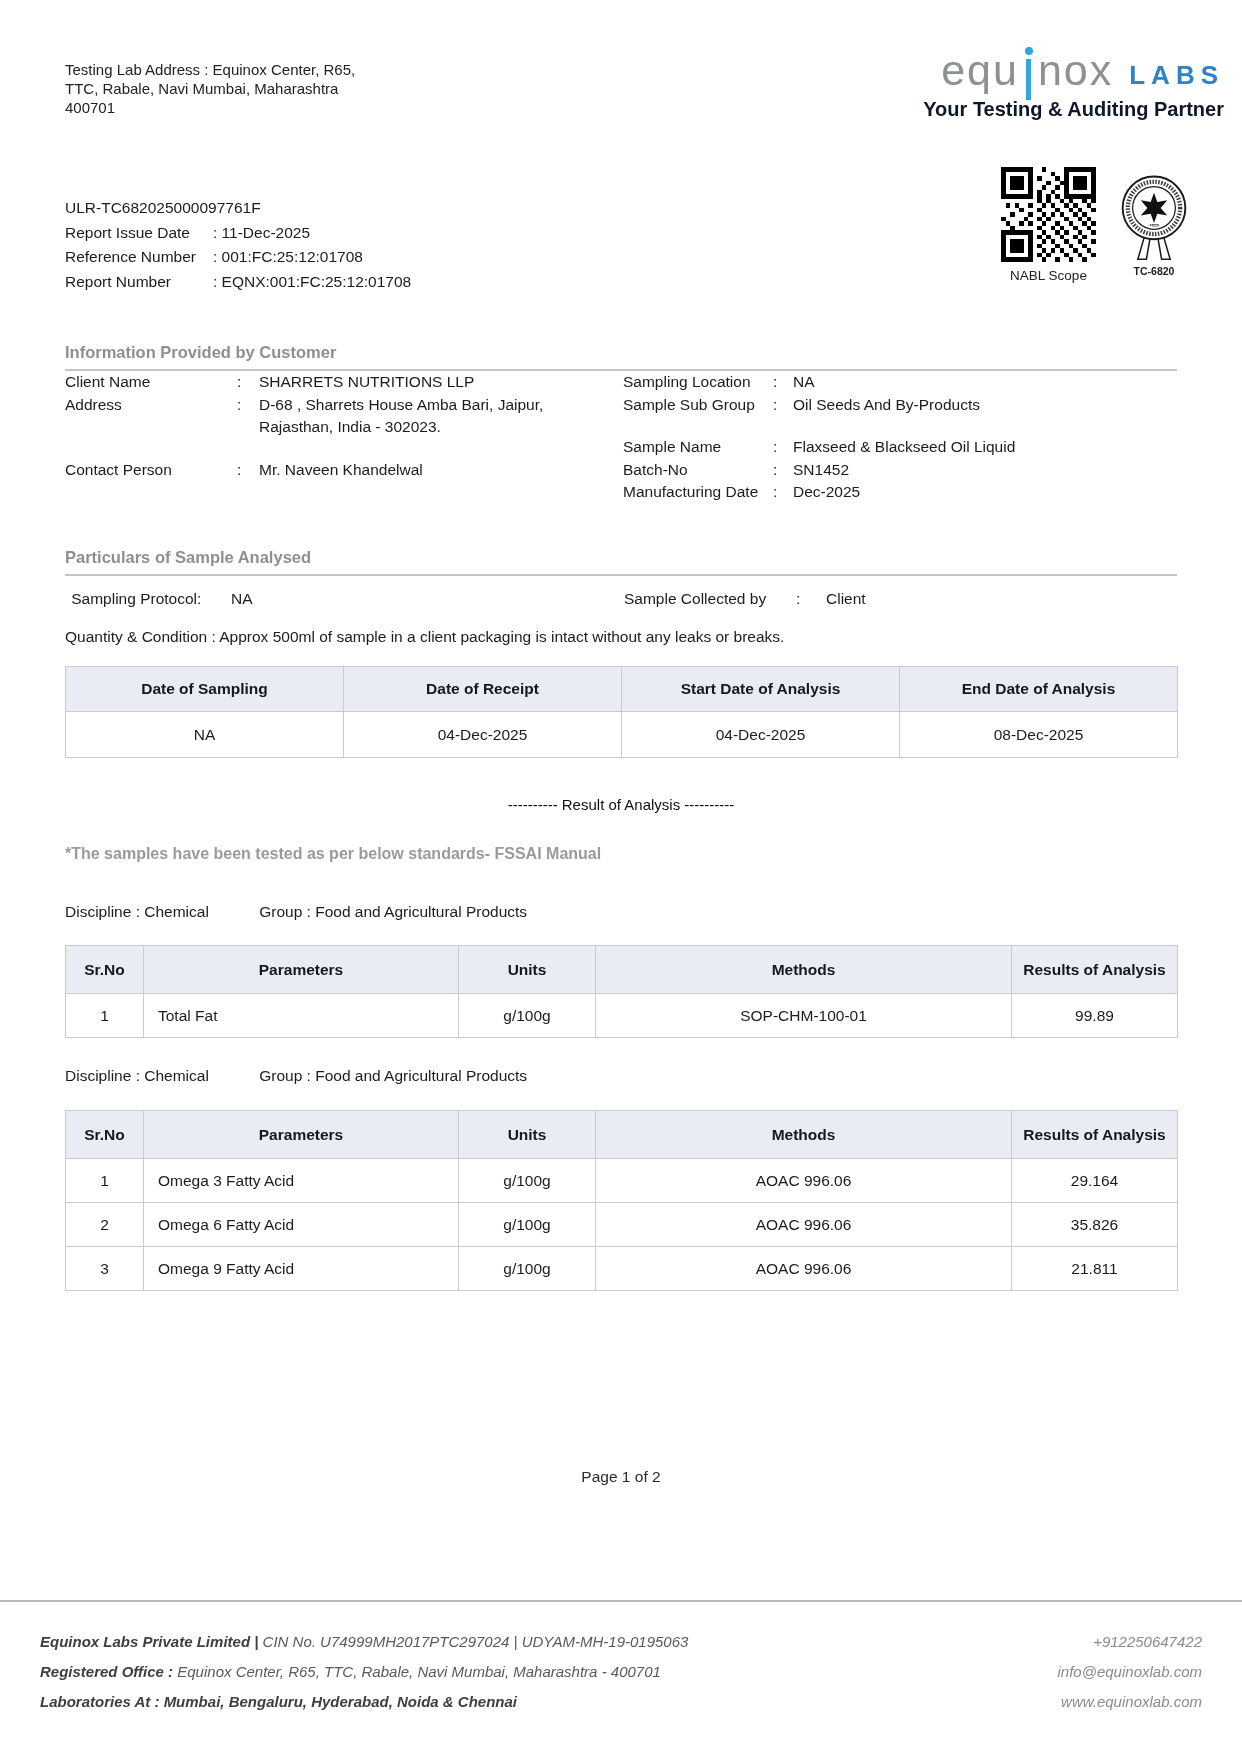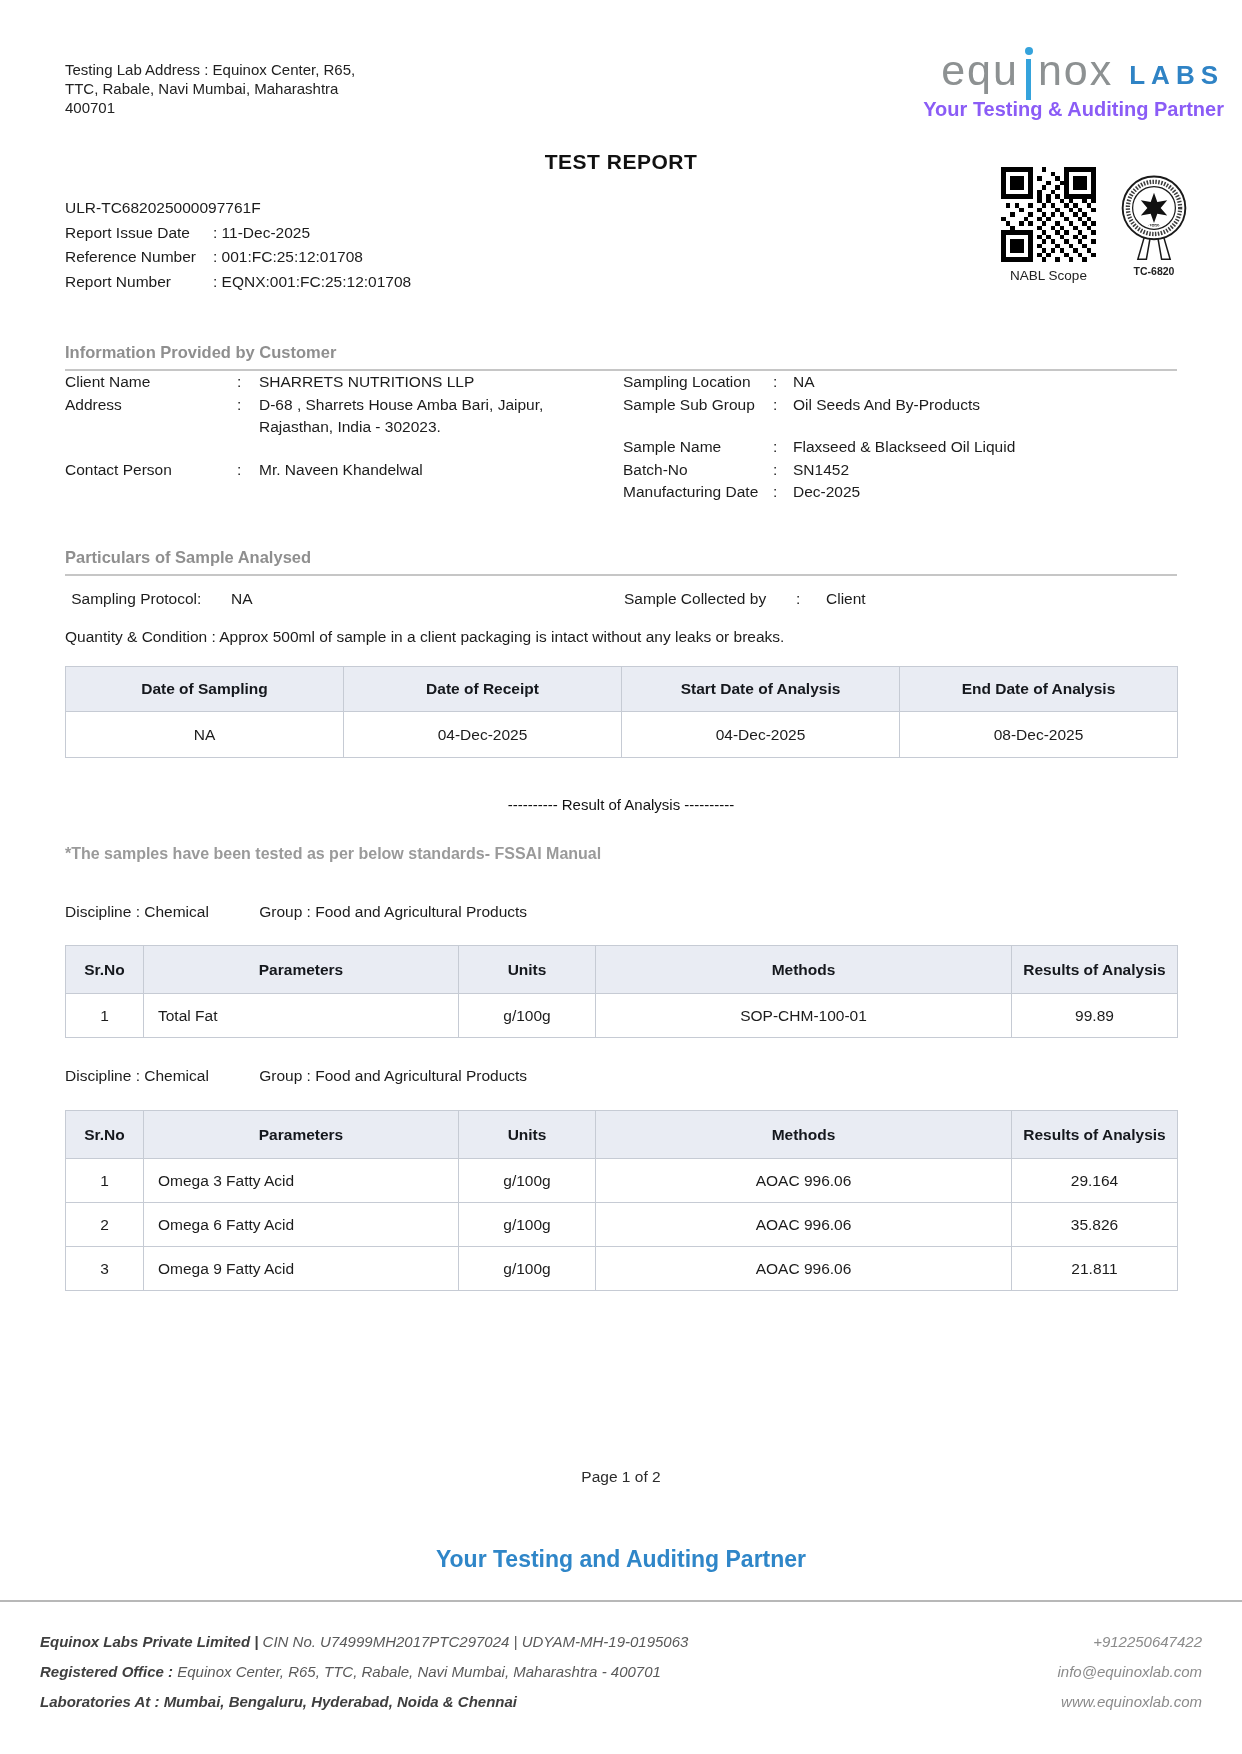--- a/index.html
+++ b/index.html
@@ -11,21 +11,21 @@
   .lab-address{position:absolute;left:65px;top:60px;font-size:15px;line-height:19px;color:#222;}
   .report-title{position:absolute;left:0;top:150px;width:1242px;text-align:center;
     font-size:21px;font-weight:bold;letter-spacing:.5px;color:#111;}
   .logo-block{position:absolute;top:50px;right:18px;display:flex;flex-direction:column;align-items:flex-end;}
   .logo-row{display:flex;align-items:flex-end;}
   .logo-word{display:flex;align-items:flex-end;font-size:43px;line-height:40px;color:#8d9192;letter-spacing:2px;}
   .logo-i{position:relative;width:13px;height:40px;margin:0 3px;}
   .logo-i .dot{position:absolute;top:-3px;left:3px;width:8px;height:8px;border-radius:50%;background:#35a3dc;}
   .logo-i .stem{position:absolute;top:9px;left:4.5px;width:5px;height:41px;background:#35a3dc;}
   .logo-labs{font-size:26px;font-weight:bold;color:#2f83c5;letter-spacing:6px;margin-left:16px;line-height:30px;}
-  .logo-tagline{font-size:20px;font-weight:bold;color:#8b5cf6;margin-top:8px;}
+  .logo-tagline{font-size:20px;font-weight:bold;color:#0f172a;margin-top:8px;}
   .ulr-block{position:absolute;left:65px;top:196px;font-size:15.5px;line-height:24.5px;}
   .meta-row{display:flex;}
   .meta-label{width:148px;}
   .qr-wrap{position:absolute;left:1000px;top:167px;width:97px;text-align:center;}
   .qr-wrap svg{width:95px;height:95px;display:block;margin:0 auto;}
   .qr-label{font-size:13.5px;color:#222;margin-top:6px;}
   .emblem-wrap{position:absolute;left:1114px;top:168px;width:80px;text-align:center;}
   .emblem-wrap svg{width:78px;height:95px;display:block;margin:0 auto;}
   .emblem-code{font-size:10.5px;font-weight:bold;color:#222;margin-top:2px;}
   
@@ -80,21 +80,20 @@
 <body>
 
 <div class="page">
 
   <div class="lab-address">
     <div>Testing Lab Address : Equinox Center, R65,</div>
     <div>TTC, Rabale, Navi Mumbai, Maharashtra</div>
     <div>400701</div>
   </div>
 
-  <div class="report-title">TEST REPORT</div>
 
   <div class="logo-block">
     <div class="logo-row">
       <span class="logo-word">
         <span>equ</span>
         <span class="logo-i">
           <span class="dot"></span>
           <span class="stem"></span>
         </span>
         <span>nox</span>
@@ -421,21 +420,20 @@
         <td>3</td>
         <td class="param">Omega 9 Fatty Acid</td>
         <td>g/100g</td>
         <td>AOAC 996.06</td>
         <td>21.811</td>
       </tr>
     </tbody>
   </table>
 
   <div class="page-label">Page 1 of 2</div>
-  <div class="bottom-tagline">Your Testing and Auditing Partner</div>
   <div class="footer-sep"></div>
 
   <div class="footer">
     <div class="footer-row">
       <span class="fl"><b>Equinox Labs Private Limited |</b><span> CIN No. U74999MH2017PTC297024 | UDYAM-MH-19-0195063</span></span>
       <span class="fr">+912250647422</span>
     </div>
     <div class="footer-row">
       <span class="fl"><b>Registered Office :</b><span> Equinox Center, R65, TTC, Rabale, Navi Mumbai, Maharashtra - 400701</span></span>
       <span class="fr">info@equinoxlab.com</span>

